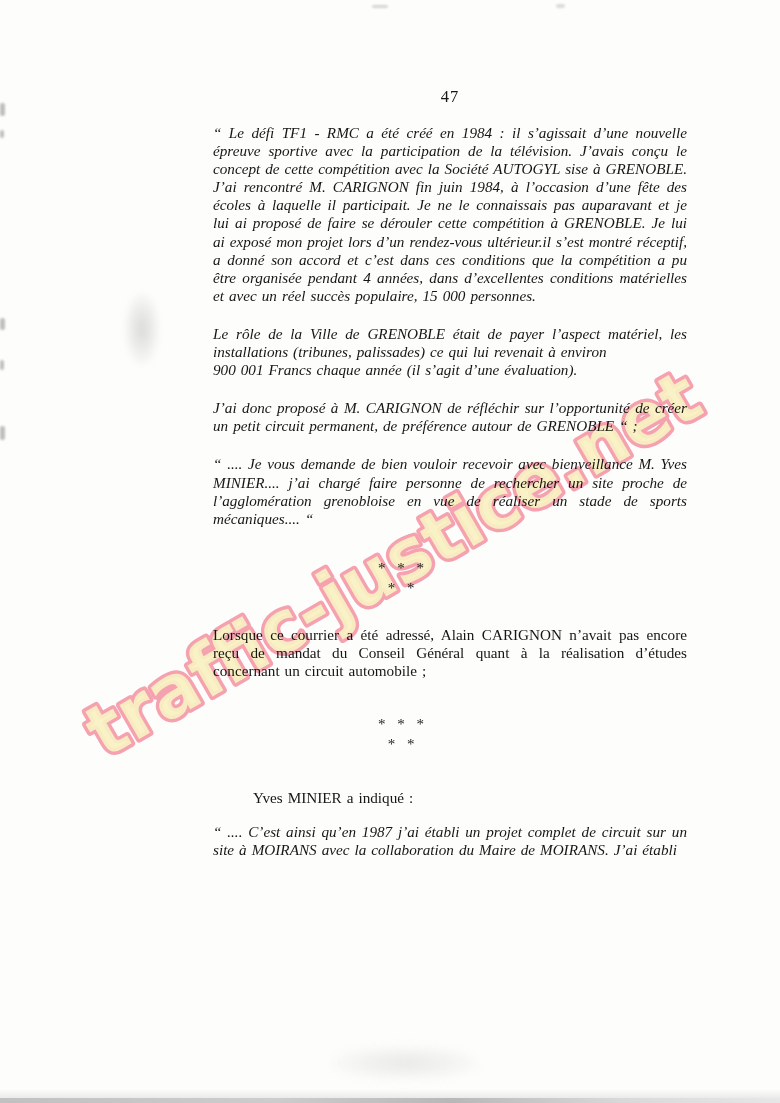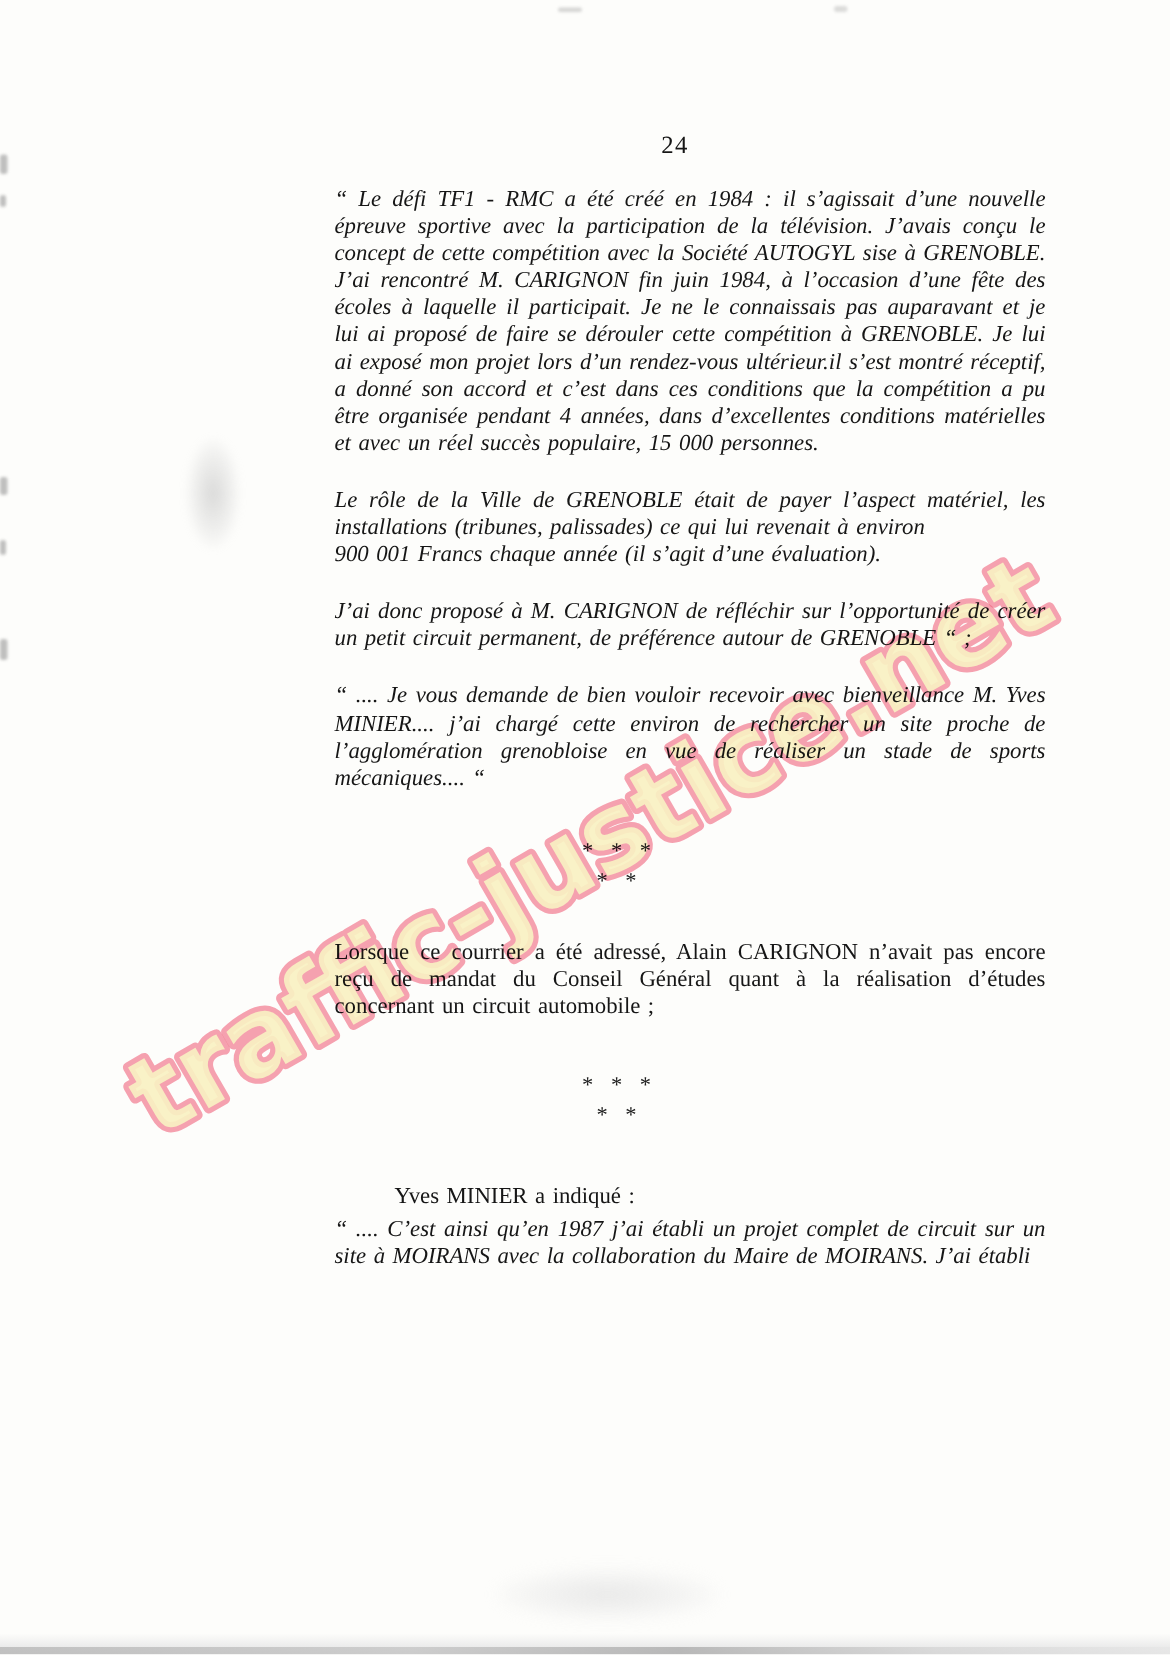--- a/index.html
+++ b/index.html
@@ -16,21 +16,21 @@
     position: absolute;
     top: 87px;
     left: 213px;
     width: 474px;
     text-align: center;
     font-size: 16.5px;
     letter-spacing: 1px;
   }
   .text-column {
     position: absolute;
-    left: 223px;
+    left: 213px;
     top: 124px;
     width: 474px;
   }
   .para {
     margin: 20px 0 0 0;
     font-size: 15.2px;
     line-height: 18.1px;
     text-align: justify;
     white-space: pre-line;
     word-spacing: 1.2px;
@@ -41,21 +41,21 @@
     position: relative;
     left: -47px;
     margin: 31px 0 29px 0;
     text-align: center;
     color: #1d1d1d;
   }
   .sep.mt-lg { margin-top: 35px; }
   .sep .sep-line1 { font-size: 15px; letter-spacing: 4px; line-height: 18px; }
   .sep .sep-line2 { font-size: 15px; letter-spacing: 4px; line-height: 18px; margin-top: 2px; }
   .mt-xl { margin-top: 36px; margin-left: 40px; }
-  .mt-sm { margin-top: 4px; }
+  .mt-sm { margin-top: 16px; }
 
   .watermark-svg {
     position: absolute;
     inset: 0;
     pointer-events: none;
     mix-blend-mode: multiply;
     filter: blur(0.4px);
   }
   .watermark-svg text {
     font-family: "DejaVu Sans", sans-serif;
@@ -97,28 +97,28 @@
     position: absolute; left: 0; bottom: 0; width: 100%; height: 5px;
     background: linear-gradient(90deg, #bdbdbd 0%, #cacaca 35%, #b3b3b3 58%, #d8d8d8 80%, #e7e7e7 100%);
     opacity: 0.9;
   }
 </style>
 </head>
 <body>
 
 <div class="page">
 
-  <div class="page-number">24</div>
+  <div class="page-number">47</div>
 
   <div class="text-column">
     <div class="para italic">“ Le défi TF1 - RMC a été créé en 1984 : il s’agissait d’une nouvelle épreuve sportive avec la participation de la télévision. J’avais conçu le concept de cette compétition avec la Société AUTOGYL sise à GRENOBLE. J’ai rencontré M. CARIGNON fin juin 1984, à l’occasion d’une fête des écoles à laquelle il participait. Je ne le connaissais pas auparavant et je lui ai proposé de faire se dérouler cette compétition à GRENOBLE. Je lui ai exposé mon projet lors d’un rendez-vous ultérieur.il s’est montré réceptif, a donné son accord et c’est dans ces conditions que la compétition a pu être organisée pendant 4 années, dans d’excellentes conditions matérielles et avec un réel succès populaire, 15 000 personnes.</div>
     <div class="para italic">Le rôle de la Ville de GRENOBLE était de payer l’aspect matériel, les installations (tribunes, palissades) ce qui lui revenait à environ
 900 001 Francs  chaque année (il s’agit d’une évaluation).</div>
     <div class="para italic">J’ai donc proposé à M. CARIGNON de réfléchir sur l’opportunité de créer un petit circuit permanent, de préférence autour de GRENOBLE “ ;</div>
-    <div class="para italic">“ .... Je vous demande de bien vouloir recevoir avec bienveillance M. Yves MINIER....  j’ai chargé cette environ de rechercher un site proche de l’agglomération grenobloise en vue de réaliser un stade de sports mécaniques.... “</div>
+    <div class="para italic">“ .... Je vous demande de bien vouloir recevoir avec bienveillance M. Yves MINIER....  j’ai chargé faire personne de rechercher un site proche de l’agglomération grenobloise en vue de réaliser un stade de sports mécaniques.... “</div>
 
     <div class="sep">
       <div class="sep-line1">* * *</div>
       <div class="sep-line2">* *</div>
     </div>
 
     <div class="para">Lorsque ce courrier a été adressé, Alain CARIGNON n’avait pas encore reçu de mandat du Conseil Général quant à la réalisation d’études concernant un circuit automobile ;</div>
 
     <div class="sep mt-lg">
       <div class="sep-line1">* * *</div>

